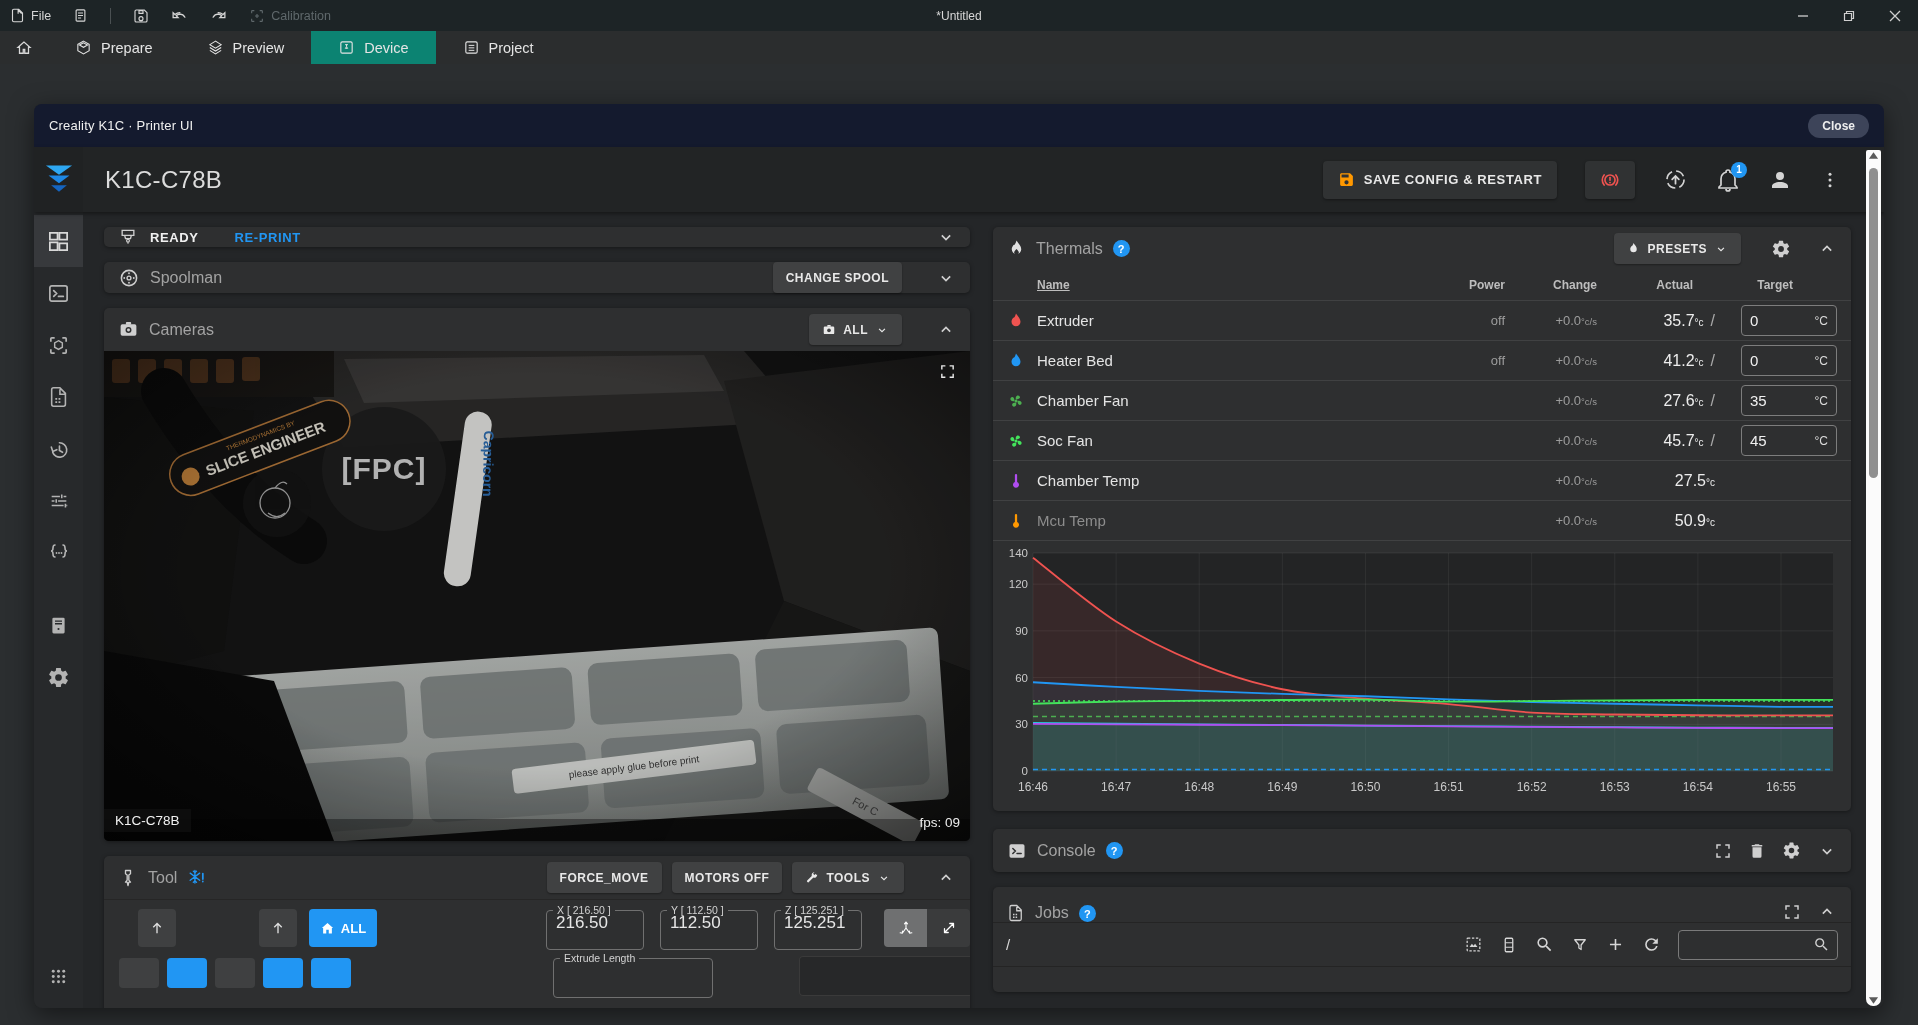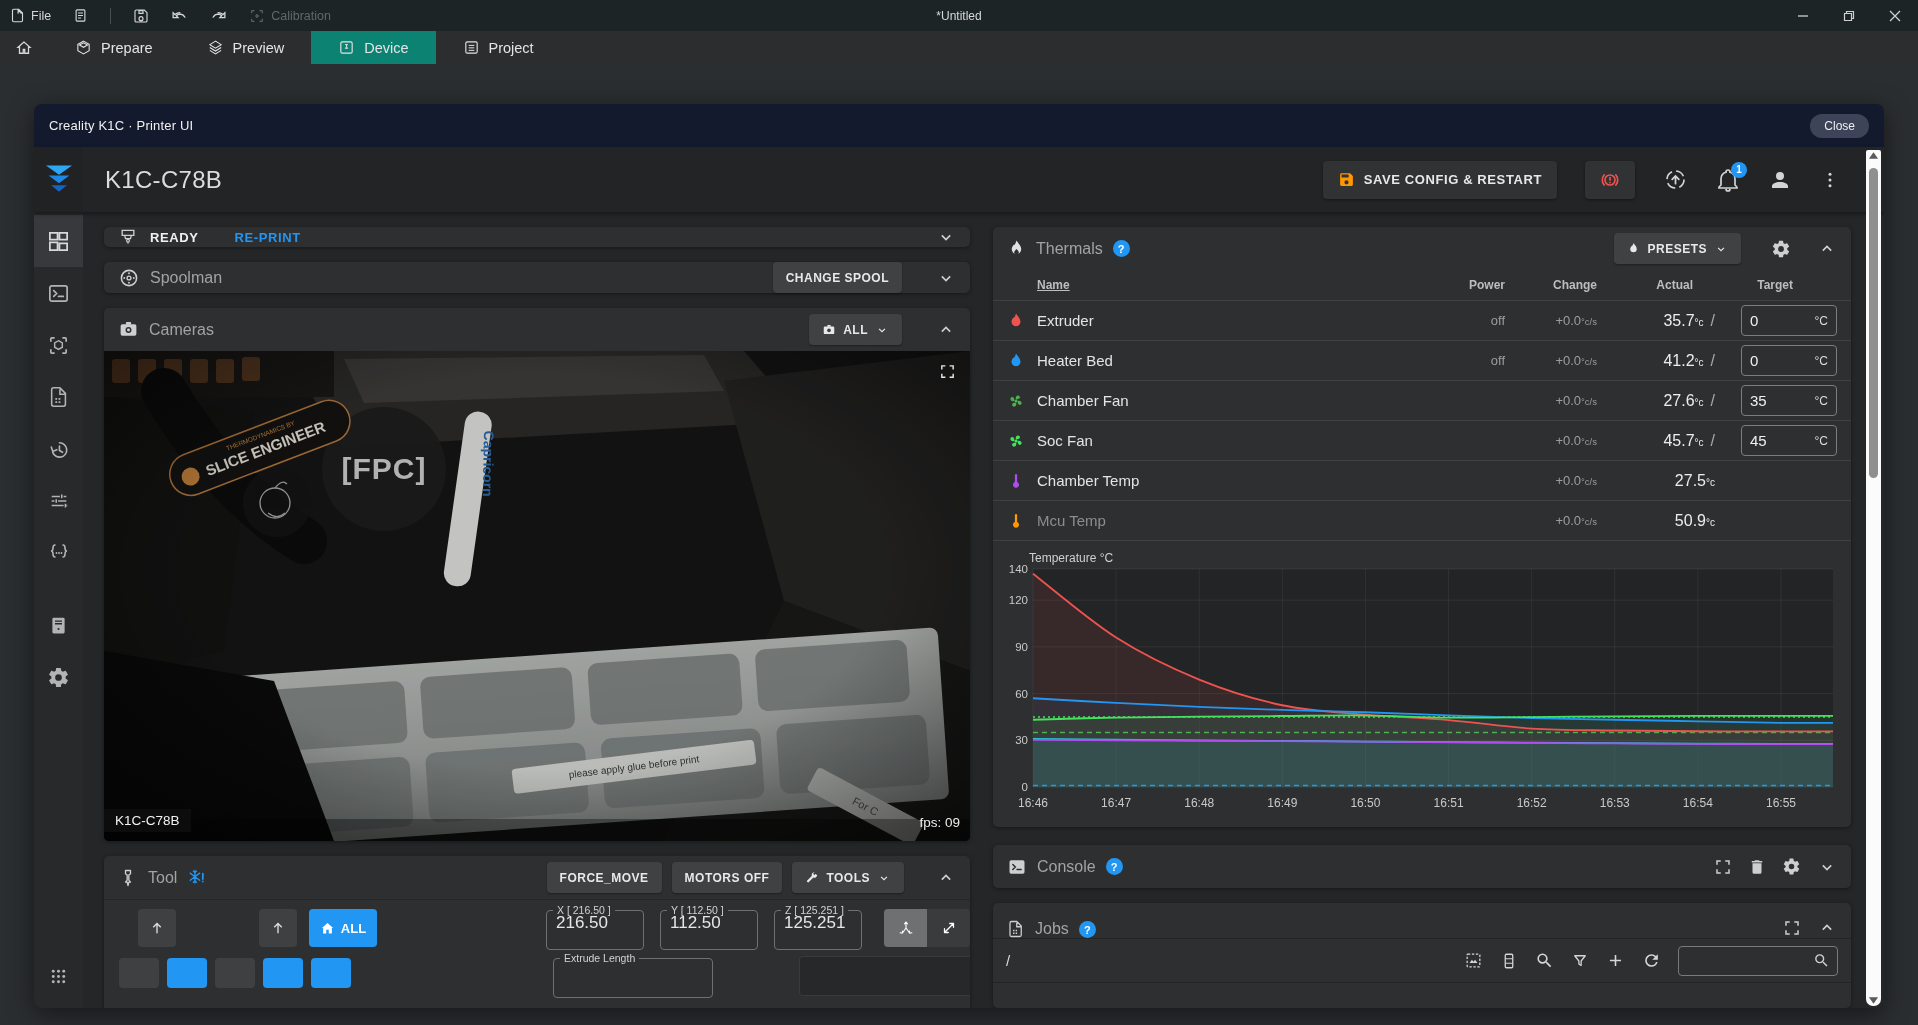--- a/index.html
+++ b/index.html
@@ -23,21 +23,21 @@
   .home-tab { width:48px; display:flex; align-items:center; justify-content:center; color:#d8d8d8; }
   .tab { display:flex; align-items:center; gap:9px; padding:0 27px; font-size:14.5px; color:#e4e4e4; }
   .tab.active { background:#0c8372; }
 
   
   .card { position:absolute; left:34px; top:104px; width:1850px; height:904px;
     border-radius:8px; overflow:hidden; background:#242628; box-shadow:0 6px 24px rgba(0,0,0,.5); }
   .cardhead { height:43px; background:#141a2e; display:flex; align-items:center; padding:0 15px; }
   .cardhead-title { font-size:13px; font-weight:normal; letter-spacing:.2px; color:#f0f0f0; }
   .close-pill { margin-left:auto; background:#3d4459; color:#eee; font-size:12px;
-    padding:5px 14px; border-radius:12px; border:none; cursor:pointer; }
+    padding:5px 14px; border-radius:12px; border:none; cursor:pointer;font-weight:bold; }
 
   
   .msbar { height:65px; background:#222425; display:flex; align-items:center; box-shadow:0 2px 4px rgba(0,0,0,.4); position:relative; z-index:5; }
   .logo-block { width:49px; height:65px; display:flex; align-items:center; justify-content:center; background:#202223; }
   .ms-title { font-size:24px; color:#dcdcdc; margin-left:22px; letter-spacing:.3px; }
   .ms-right { margin-left:auto; display:flex; align-items:center; gap:28px; margin-right:44px; }
   .ms-btn { display:flex; align-items:center; gap:9px; background:#303233; border:none; color:#e8e8e8;
     height:38px; padding:0 15px; border-radius:4px; font-size:13px; font-weight:bold; letter-spacing:.6px;
     box-shadow:0 1px 3px rgba(0,0,0,.4); cursor:pointer; }
   .icbtn { background:none; border:none; color:#d4d4d4; cursor:pointer; position:relative; display:flex; align-items:center; }
@@ -717,21 +717,20 @@
               <path d="M10.5 4a1.5 1.5 0 0 1 3 0v9.3a4 4 0 1 1-3 0V4z"></path>
             </svg>
           <span class="tname dim">Mcu Temp</span>
           <span class="tpower"></span>
           <span class="tchange"><span>+0.0</span><small>°c/s</small></span>
           <span class="tactual"><span>50.9</span><small>°c</small></span>
           <span class="ttarget"></span>
         </div>
 
         <div class="chartbox" style="border-top:1px solid rgba(255,255,255,.09);">
-          <div class="chart-title">Temperature °C</div>
           <svg width="834" height="258" viewBox="0 0 834 258">
               <rect x="30" y="4" width="800" height="218" fill="#232425"></rect>
               <line x1="30" y1="222" x2="830" y2="222" stroke="rgba(255,255,255,0.07)"></line>
               <text x="25" y="226" text-anchor="end" font-size="11.5" fill="#c9c9c9">0</text>
               <line x1="30" y1="175.28571428571428" x2="830" y2="175.28571428571428" stroke="rgba(255,255,255,0.07)"></line>
               <text x="25" y="179.28571428571428" text-anchor="end" font-size="11.5" fill="#c9c9c9">30</text>
               <line x1="30" y1="128.57142857142856" x2="830" y2="128.57142857142856" stroke="rgba(255,255,255,0.07)"></line>
               <text x="25" y="132.57142857142856" text-anchor="end" font-size="11.5" fill="#c9c9c9">60</text>
               <line x1="30" y1="81.85714285714286" x2="830" y2="81.85714285714286" stroke="rgba(255,255,255,0.07)"></line>
               <text x="25" y="85.85714285714286" text-anchor="end" font-size="11.5" fill="#c9c9c9">90</text>

